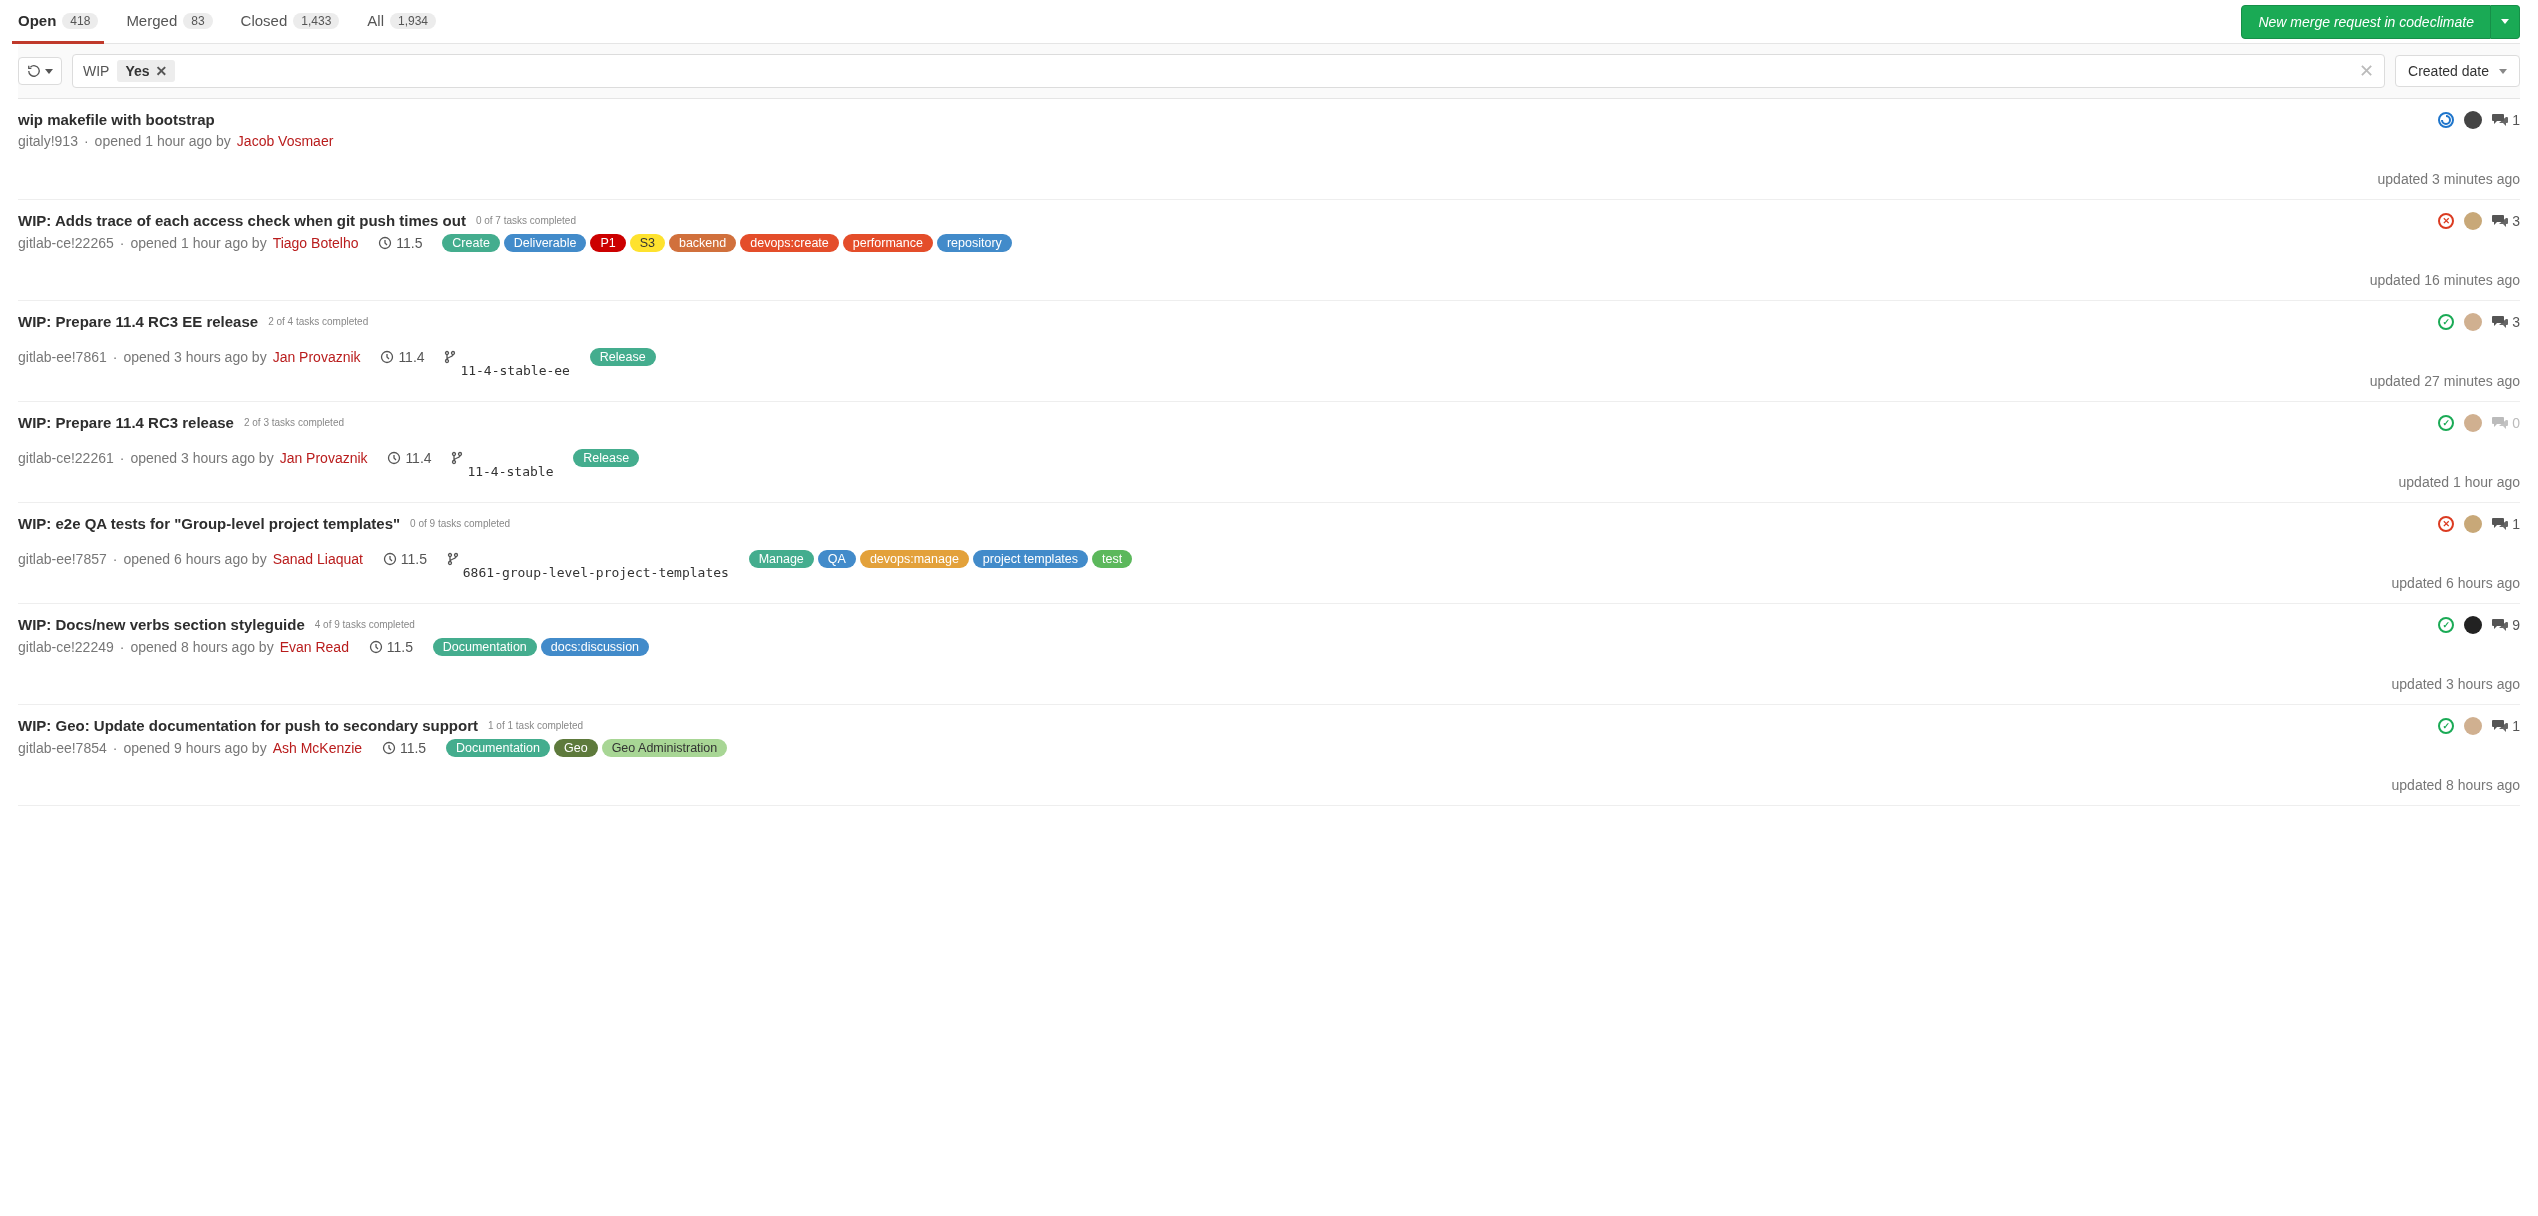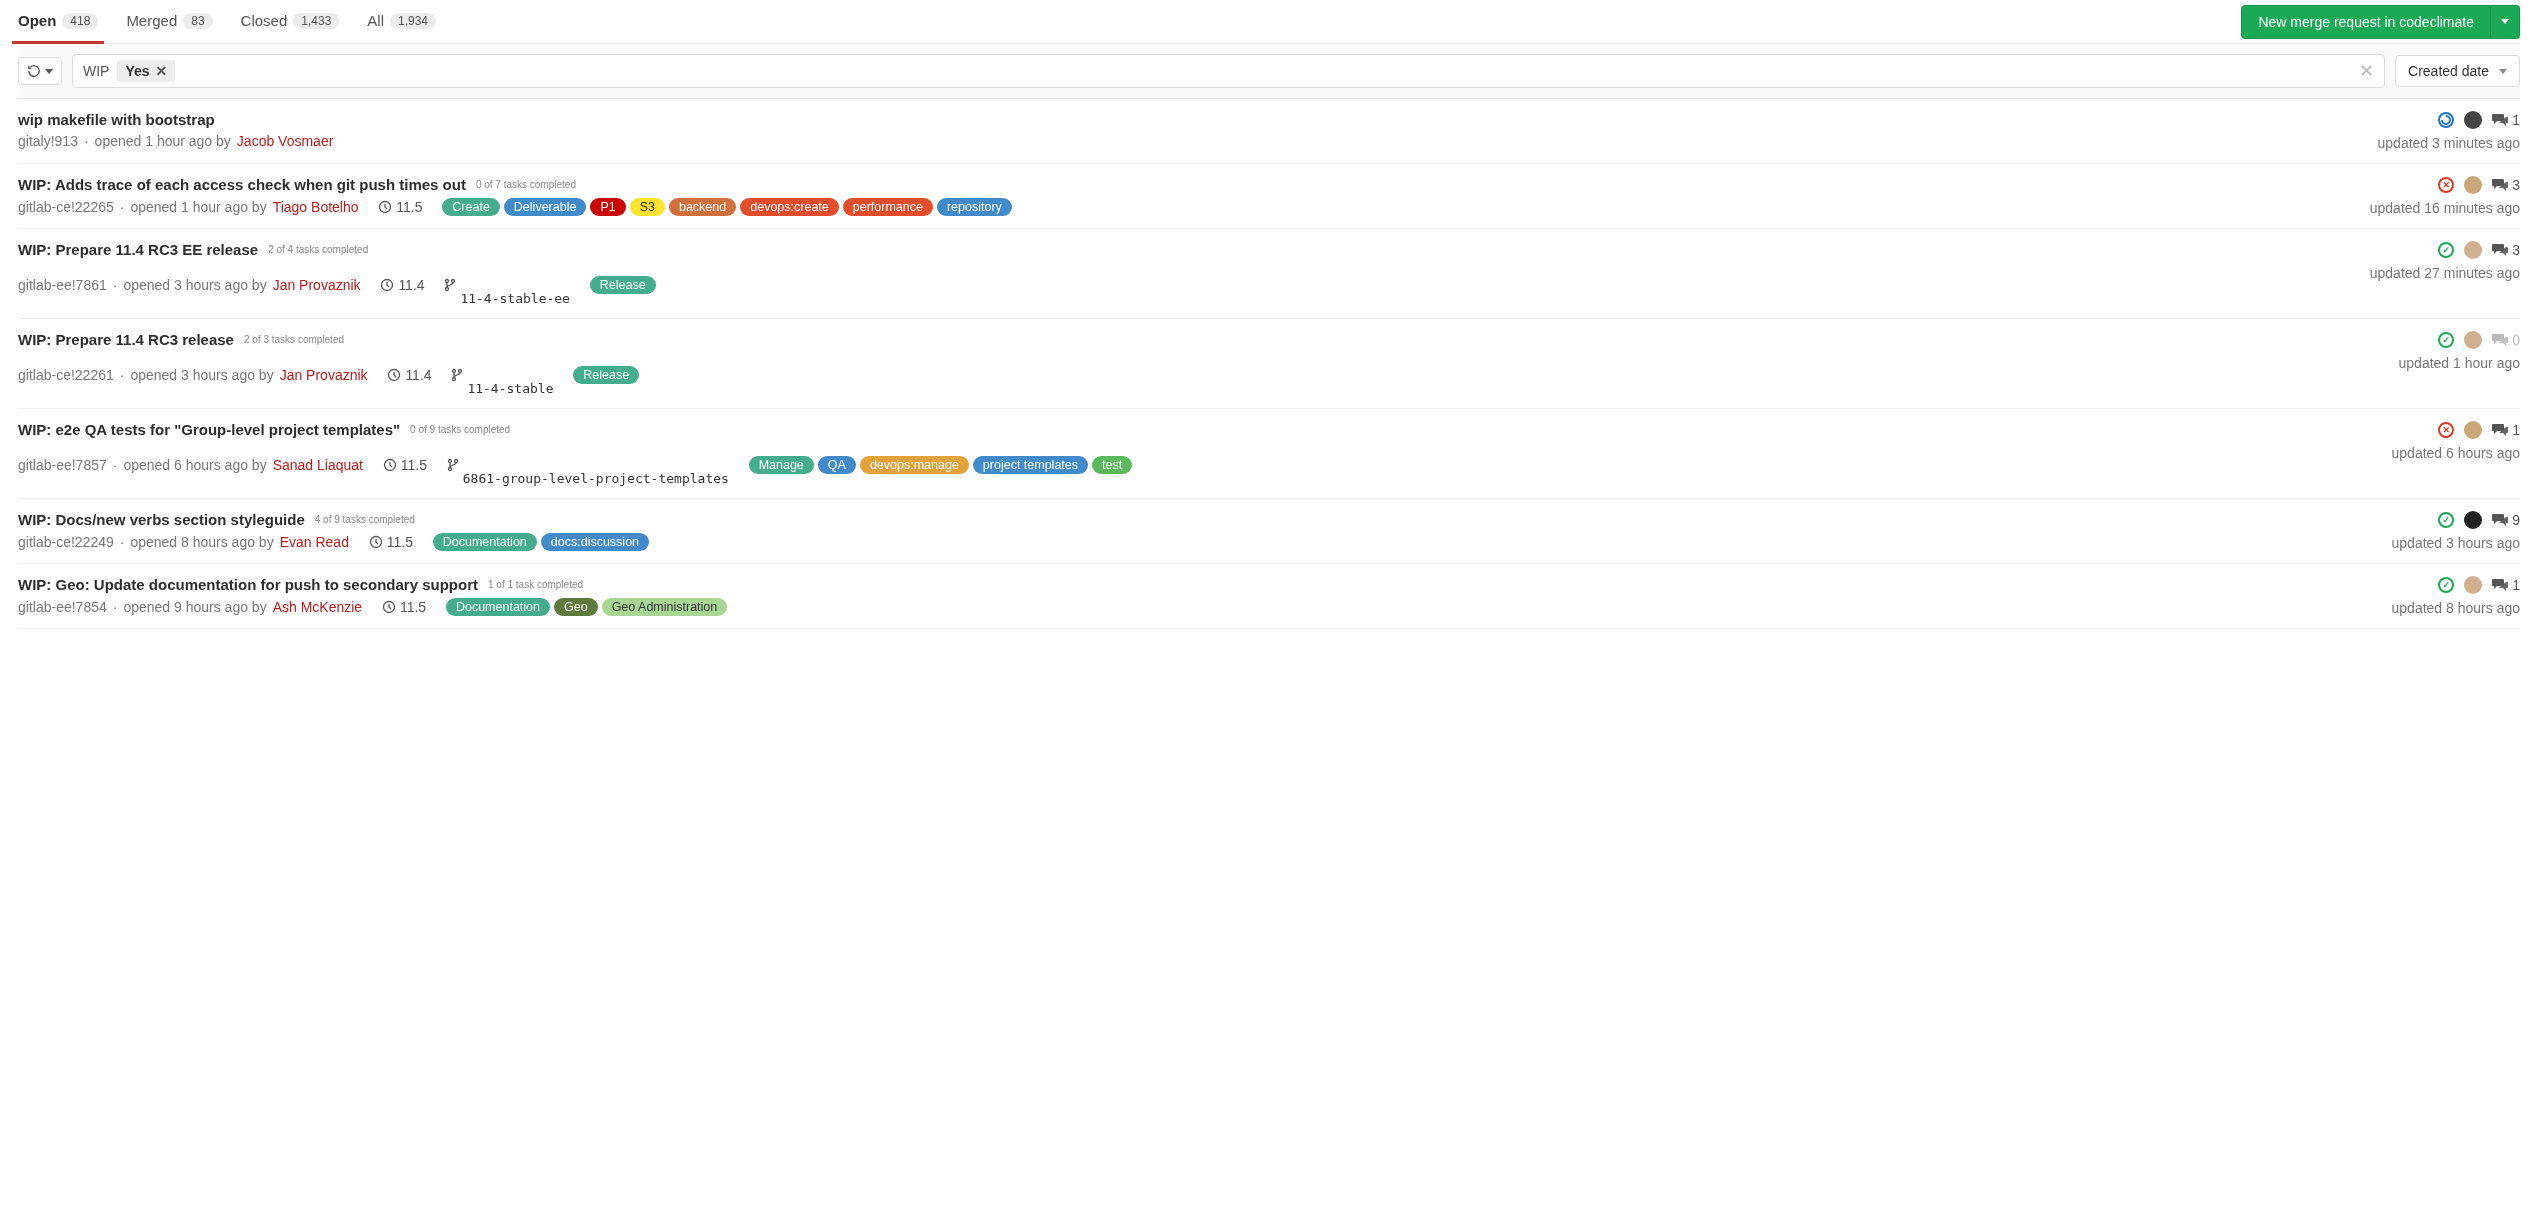--- a/index.html
+++ b/index.html
@@ -5,21 +5,21 @@
 * { box-sizing: border-box; margin: 0; padding: 0; }
 body { font-family: -apple-system, BlinkMacSystemFont, "Segoe UI", Helvetica, Arial, sans-serif; font-size: 14px; color: #2e2e2e; background: #fff; }
 .container { padding: 0 18px; }
 .tabs-row { display: flex; align-items: center; justify-content: space-between; border-bottom: 1px solid #e5e5e5; }
 .tabs { display: flex; gap: 28px; }
 .tab { display: flex; align-items: flex-end; gap: 6px; padding: 12px 0 14px; cursor: pointer; color: #555; font-size: 15px; position: relative; }
 .tab.active { color: #2e2e2e; font-weight: 600; }
 .tab.active::after { content: ""; position: absolute; left: -6px; right: -6px; bottom: -1px; height: 3px; background: #c0392b; }
 .badge { background: #ececec; color: #555; border-radius: 10px; padding: 1px 8px; font-size: 12px; font-weight: 500; }
 .btn-group { display: flex; }
-.btn-green { background: #1aaa55; color: #fff; border: 1px solid #168f48; padding: 8px 16px; font-size: 14px; border-radius: 4px 0 0 4px; cursor: pointer; }
+.btn-green { background: #1aaa55; color: #fff; border: 1px solid #168f48; padding: 8px 16px; font-size: 14px; border-radius: 4px 0 0 4px; cursor: pointer; font-style: italic; }
 .btn-green-caret { background: #1aaa55; color: #fff; border: 1px solid #168f48; border-left: none; padding: 8px 10px; border-radius: 0 4px 4px 0; cursor: pointer; display: flex; align-items: center; }
 .caret-down { width: 0; height: 0; border-left: 4px solid transparent; border-right: 4px solid transparent; border-top: 5px solid currentColor; display: inline-block; }
 .filter-row { display: flex; gap: 10px; padding: 10px 0; background: #fafafa; border-bottom: 1px solid #e5e5e5; align-items: center; }
 .history-btn { border: 1px solid #dcdcdc; background: #fff; border-radius: 4px; padding: 6px 8px; display: flex; align-items: center; gap: 4px; color: #555; cursor: pointer; }
 .filter-input { flex: 1; border: 1px solid #dcdcdc; border-radius: 4px; background: #fff; display: flex; align-items: center; padding: 5px 10px; gap: 8px; position: relative; }
 .filter-label { color: #555; font-size: 14px; }
 .filter-chip { background: #ededed; border-radius: 3px; display: flex; align-items: center; gap: 6px; padding: 3px 8px; font-size: 14px; font-weight: 600; color: #333; }
 .filter-chip .x { font-weight: 700; color: #555; cursor: pointer; }
 .clear-x { position: absolute; right: 10px; color: #bbb; font-size: 18px; cursor: pointer; }
 .sort-btn { border: 1px solid #dcdcdc; background: #fff; border-radius: 4px; padding: 7px 12px; display: flex; align-items: center; gap: 10px; color: #333; cursor: pointer; font-size: 14px; }
@@ -38,21 +38,21 @@
 .label { display: inline-block; padding: 2px 10px; border-radius: 11px; font-size: 12.5px; color: #fff; font-weight: 500; white-space: nowrap; }
 .labels { display: inline-flex; flex-wrap: wrap; gap: 4px; align-items: flex-end; }
 .right-top { display: flex; align-items: center; gap: 10px; }
 .pipe-icon { width: 16px; height: 16px; border-radius: 50%; border: 2px solid; display: inline-flex; align-items: center; justify-content: center; font-size: 9px; font-weight: bold; }
 .pipe-running { border-color: #1f75cb; color: #1f75cb; }
 .pipe-failed { border-color: #db3b21; color: #db3b21; }
 .pipe-passed { border-color: #1aaa55; color: #1aaa55; }
 .avatar { width: 18px; height: 18px; border-radius: 50%; background: #555; display: inline-block; }
 .comments { display: inline-flex; align-items: center; gap: 4px; color: #555; font-size: 14px; font-weight: 500; }
 .comments.muted { color: #bbb; }
-.updated { color: #777; font-size: 14px; }
+.updated { color: #777; font-size: 14px; margin-top: 36px; }
 svg { display: block; }
 </style>
 </head>
 <body>
 
 <div class="container">
   <div class="tabs-row">
     <div class="tabs">
       <div class="tab active">
         <span>Open</span>

